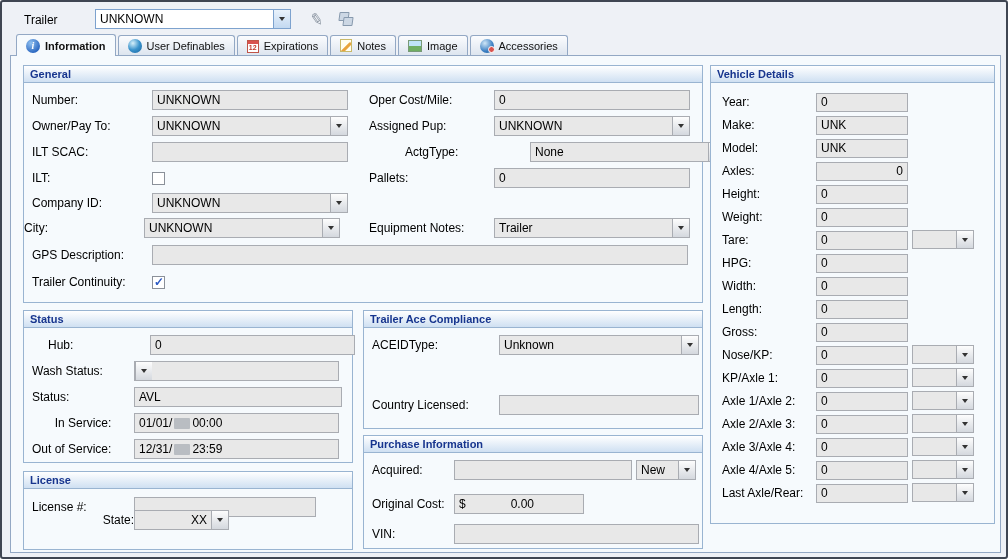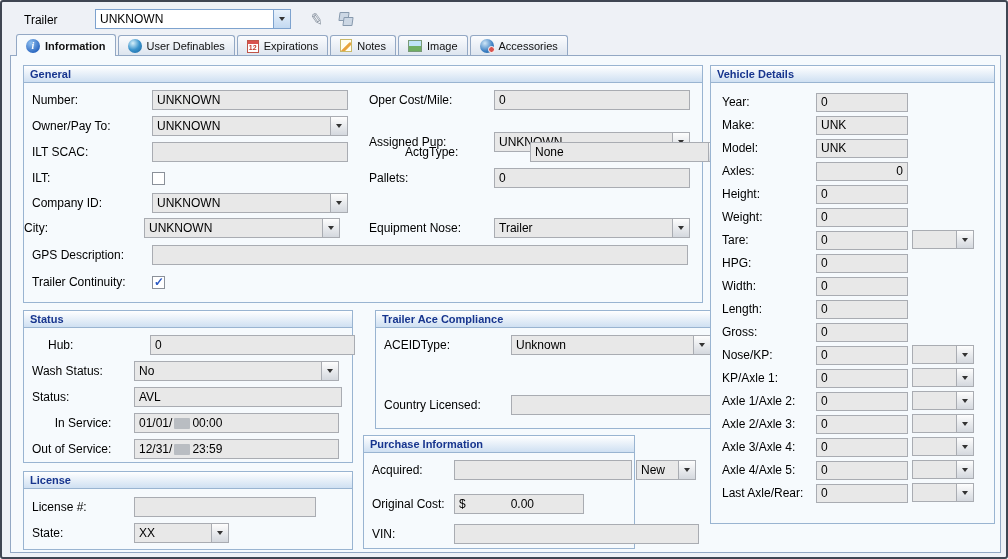--- a/index.html
+++ b/index.html
@@ -174,21 +174,21 @@
       </div>
       <div class="frow" style="left:8px;top:206px;">
         <span class="flabel w120">Trailer Continuity:</span>
         <span class="checkbox checked"></span>
       </div>
 
       <div class="frow" style="left:345px;top:24px;">
         <span class="flabel w125">Oper Cost/Mile:</span>
         <input class="tbox" style="width: 196px;" value="0">
       </div>
-      <div class="frow" style="left:345px;top:50px;margin-top:16px;">
+      <div class="frow" style="left:345px;top:50px;">
         <span class="flabel w125">Assigned Pup:</span>
         <div class="combo" style="width:196px">
           <span class="combo-value">UNKNOWN</span>
           <span class="combo-btn">
               <span class="tri"></span>
             </span>
         </div>
       </div>
       <div class="frow" style="left:345px;top:76px;margin-left:36px;">
         <span class="flabel w125">ActgType:</span>
@@ -197,40 +197,39 @@
           <span class="combo-btn">
               <span class="tri"></span>
             </span>
         </div>
       </div>
       <div class="frow" style="left:345px;top:102px;">
         <span class="flabel w125">Pallets:</span>
         <input class="tbox" style="width: 196px;" value="0">
       </div>
       <div class="frow" style="left:345px;top:152px;">
-        <span class="flabel w125">Equipment Nose:</span>
+        <span class="flabel w125">Equipment Notes:</span>
         <div class="combo" style="width:196px">
           <span class="combo-value">Trailer</span>
           <span class="combo-btn">
               <span class="tri"></span>
             </span>
         </div>
       </div>
     </div>
 
     <div class="group" style="left:12px;top:254px;width:330px;height:153px;">
       <div class="group-header">Status</div>
       <div class="frow" style="left:8px;top:24px;margin-left:16px;">
         <span class="flabel w102">Hub:</span>
         <input class="tbox" style="width: 205px;" value="0">
       </div>
       <div class="frow" style="left:8px;top:50px;">
         <span class="flabel w102">Wash Status:</span>
         <div class="combo" style="width:205px">
-          <span class="combo-value">No</span>
           <span class="combo-btn">
               <span class="tri"></span>
             </span>
         </div>
       </div>
       <div class="frow" style="left:8px;top:76px;">
         <span class="flabel w102">Status:</span>
         <input class="tbox" style="width: 208px;" value="AVL">
       </div>
       <div class="frow" style="left:8px;top:102px;text-align:center;">
@@ -250,49 +249,49 @@
         </div>
       </div>
     </div>
 
     <div class="group" style="left:12px;top:415px;width:330px;height:79px;">
       <div class="group-header">License</div>
       <div class="frow" style="left:8px;top:25px;">
         <span class="flabel w102">License #:</span>
         <input class="tbox" style="width: 182px;" value="">
       </div>
-      <div class="frow" style="left:8px;top:51px;">
+      <div class="frow" style="left:8px;top:38px;text-align:right;">
         <span class="flabel w102">State:</span>
         <div class="combo" style="width:95px">
           <span class="combo-value">XX</span>
           <span class="combo-btn">
               <span class="tri"></span>
             </span>
         </div>
       </div>
     </div>
 
-    <div class="group" style="left:364px;top:254px;width:340px;height:119px;">
+    <div class="group" style="left:352px;top:254px;width:340px;height:119px;">
       <div class="group-header">Trailer Ace Compliance</div>
       <div class="frow" style="left:8px;top:24px;">
         <span class="flabel w127">ACEIDType:</span>
         <div class="combo" style="width:200px">
           <span class="combo-value">Unknown</span>
           <span class="combo-btn">
               <span class="tri"></span>
             </span>
         </div>
       </div>
       <div class="frow" style="left:8px;top:84px;">
         <span class="flabel w127">Country Licensed:</span>
         <input class="tbox" style="width: 200px;" value="">
       </div>
     </div>
 
-    <div class="group" style="left:352px;top:379px;width:272px;height:114px;">
+    <div class="group" style="left:352px;top:379px;width:340px;height:114px;">
       <div class="group-header">Purchase Information</div>
       <div class="frow" style="left:8px;top:24px;">
         <span class="flabel w82">Acquired:</span>
         <input class="tbox" style="width: 178px;" value="">
         <div class="combo" style="width:60px;margin-left:4px;">
           <span class="combo-value">New</span>
           <span class="combo-btn">
               <span class="tri"></span>
             </span>
         </div>

